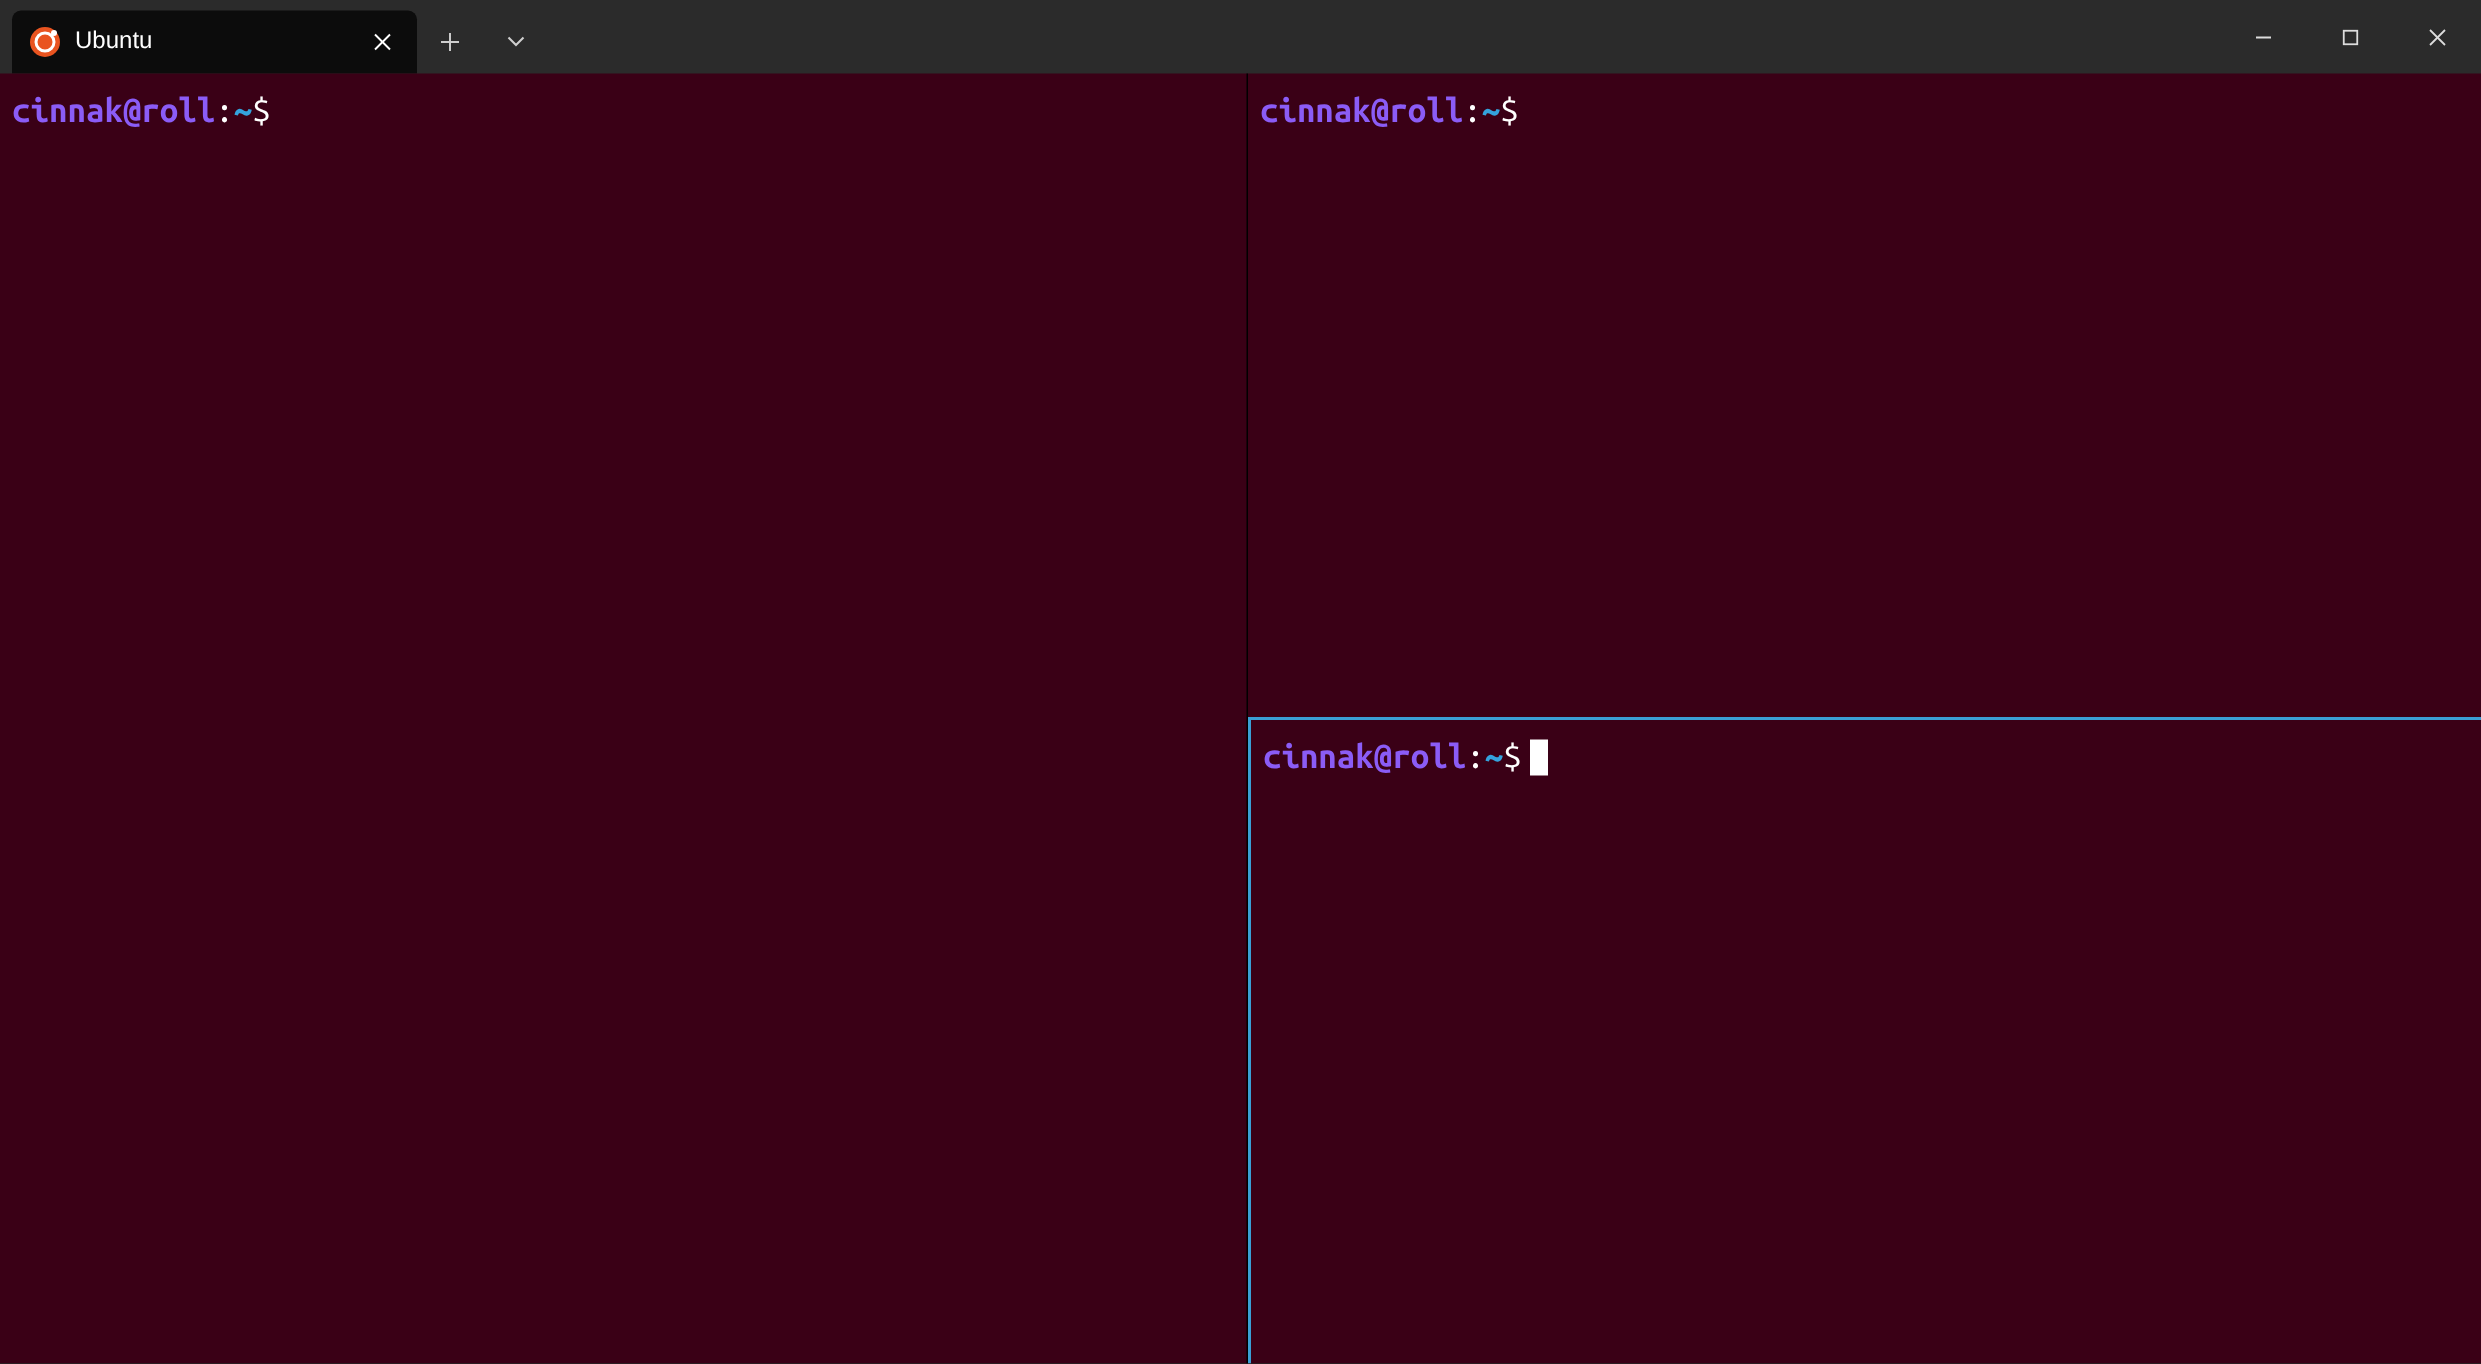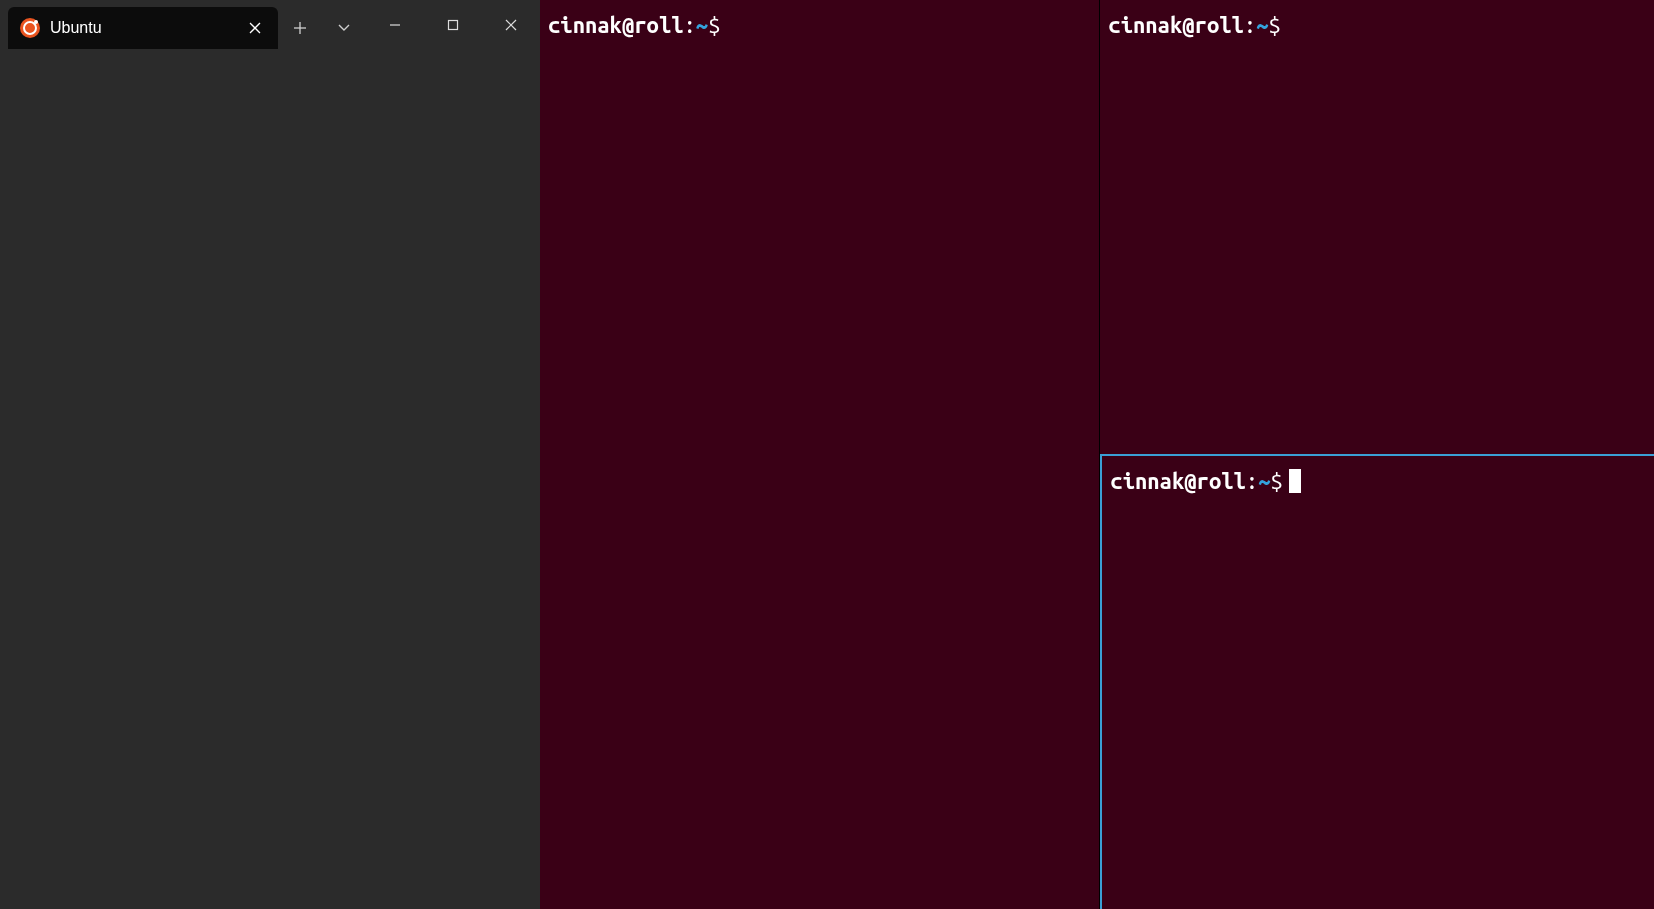--- a/index.html
+++ b/index.html
@@ -6,21 +6,21 @@
     html, body { width:100%; height:100%; }
     body {
       font-family: "Segoe UI", Arial, sans-serif;
       background:#2b2b2b;
       overflow:hidden;
     }
     .window {
       width:100%;
       height:100%;
       display:flex;
-      flex-direction:row;
+      flex-direction:column;
       background:#2b2b2b;
     }
     
     .titlebar {
       height:49px;
       background:#2b2b2b;
       display:flex;
       align-items:flex-end;
       justify-content:space-between;
       padding:0;
@@ -144,21 +144,21 @@
       position:relative;
     }
     .right-top-pane {
       border-bottom:0;
     }
     .right-bottom-pane {
       border:2px solid #3a9fd6;
       border-right:none;
       border-bottom:none;
     }
-    .prompt-user { color:#ffffff; font-weight:bold; }
+    .prompt-user { color:#8b5cf6; font-weight:bold; }
     .prompt-colon { color:#ffffff; }
     .prompt-path { color:#34a3dd; font-weight:bold; }
     .prompt-symbol { color:#ffffff; }
     .cursor {
       display:inline-block;
       width:12px;
       height:24px;
       background:#ffffff;
       vertical-align:text-bottom;
       margin-left:6px;

